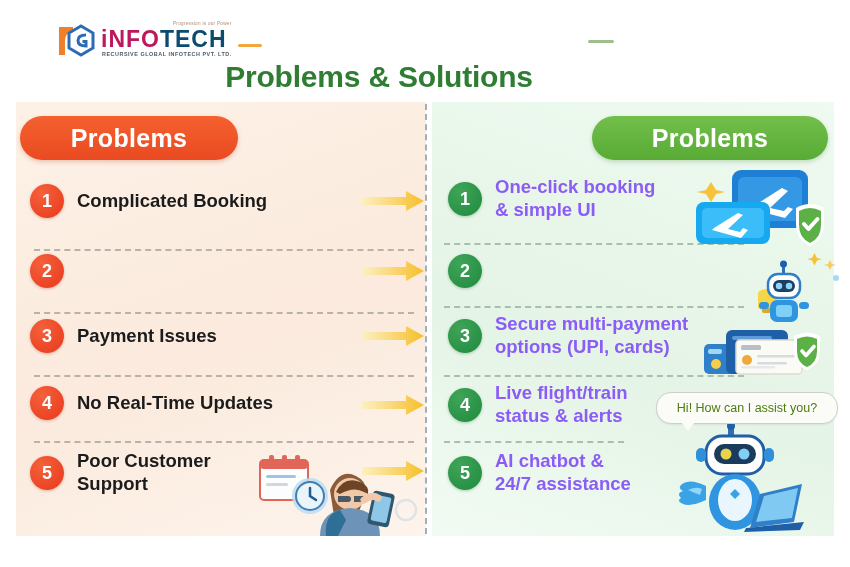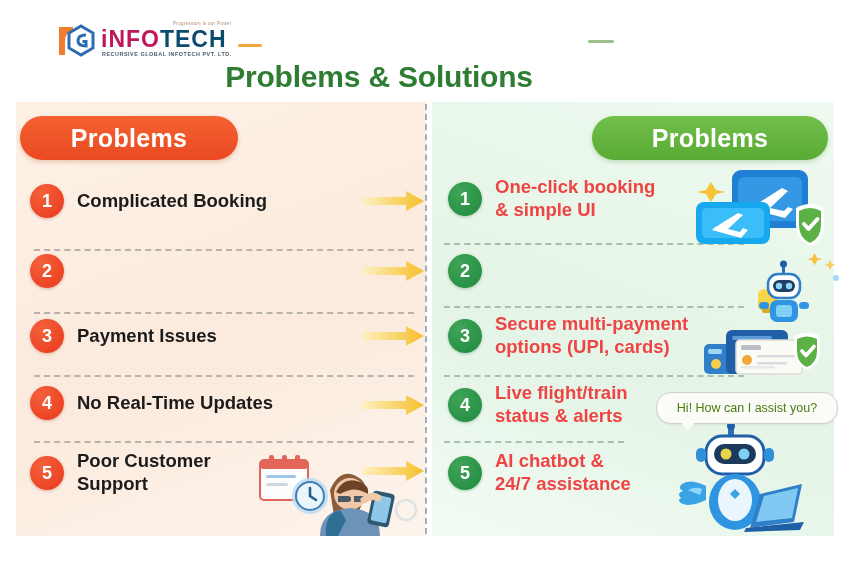--- a/index.html
+++ b/index.html
@@ -46,21 +46,21 @@
   .row-left{left:30px;width:400px;}
   .row-right{left:448px;width:395px;}
   .num{position:absolute;left:0;top:50%;transform:translateY(-50%);
        width:34px;height:34px;border-radius:50%;
        display:flex;align-items:center;justify-content:center;
        color:#fff;font-size:18px;font-weight:bold;}
   .num-red{background:radial-gradient(circle at 34% 28%,#f4613a,#e8381c);box-shadow:0 1px 3px rgba(150,40,20,.3);}
   .num-green{background:radial-gradient(circle at 34% 28%,#3fa457,#1f8a3f);box-shadow:0 1px 3px rgba(30,100,40,.3);}
   .rtext{position:absolute;left:47px;top:50%;transform:translateY(-50%);
          font-size:18.5px;font-weight:bold;color:#1b1b1b;line-height:1.22;white-space:pre-line;}
-  .rtext.sol{color:#ef4444;font-weight:bold;}
+  .rtext.sol{color:#8b5cf6;font-weight:bold;}
 
   
   .hsep{position:absolute;height:0;border-top:2px dashed #b9b2aa;}
   .hsep-l{left:34px;width:380px;}
   .hsep-r{left:444px;width:300px;border-top-color:#a9bfae;}
 
   
   .arrow{position:absolute;width:62px;height:22px;}
   .arrow svg{display:block;}
 

